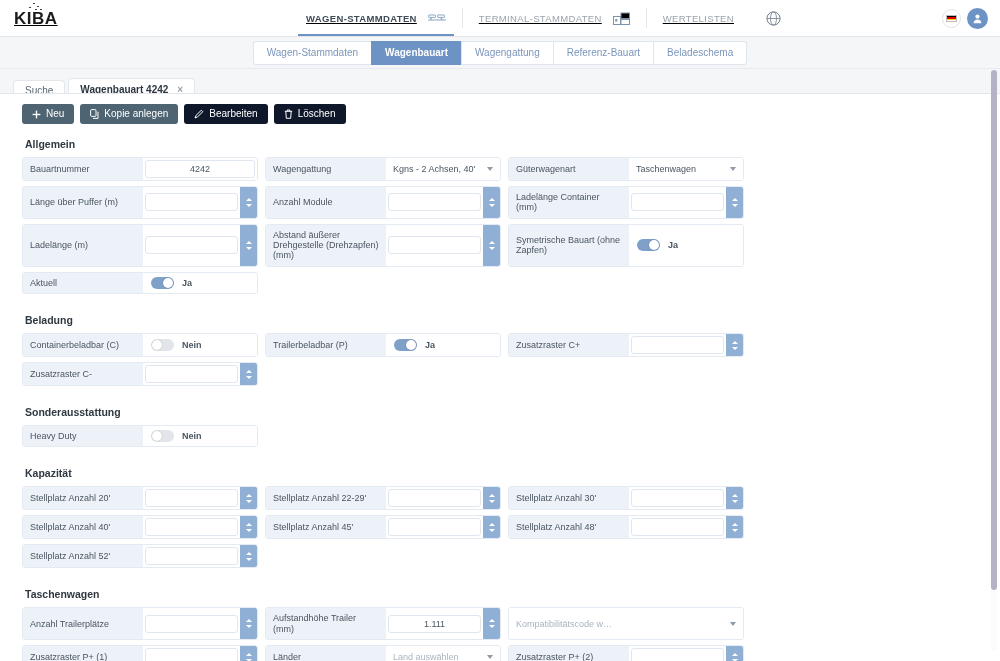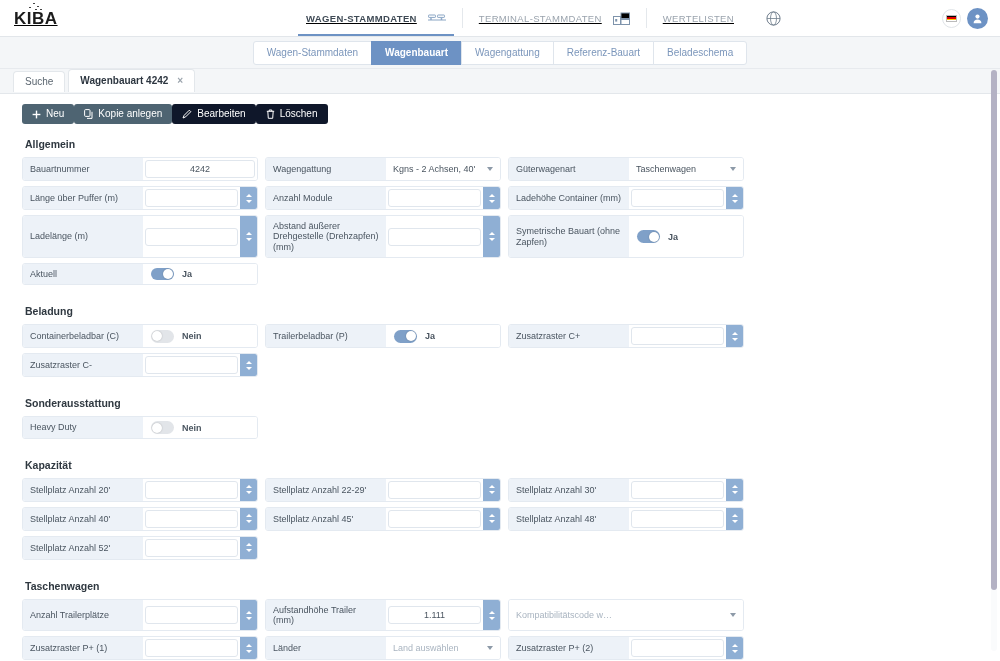--- a/index.html
+++ b/index.html
@@ -81,33 +81,33 @@
   
   .doctabs {
     display: flex; align-items: flex-end; padding-left: 13px; height: 23px;
     background: #f4f6f8;
   }
   .doctab {
     font-size: 10px; color: #5b6670; background: #fff;
     border: 1px solid #e3e7eb; border-bottom: none;
     border-radius: 4px 4px 0 0; padding: 4px 11px 5px;
     display: flex; align-items: flex-end; gap: 9px; cursor: pointer;
-    margin-right: 3px; position: relative; top: 0;
+    margin-right: 3px; position: relative; top: 9px;
   }
   .doctab.active { font-weight: bold; color: #2d3640; padding: 5px 11px 6px; }
   .doctab-close { color: #9aa3ac; font-size: 10px; cursor: pointer; }
 
   
   .panel {
     position: absolute; left: 0; right: 0; top: 93px; bottom: 0;
     background: #fff; border-top: 1px solid #e3e7eb;
     padding: 10px 22px 0 22px;
     overflow: hidden;
   }
-  .toolbar { display: flex; margin-bottom: 14px; }
+  .toolbar { display: flex; gap: 6px; margin-bottom: 14px; }
   .tbtn {
     font-size: 10px; color: #fff; border: none; border-radius: 3px;
     padding: 5px 10px; display: flex; align-items: center; gap: 5px;
     cursor: pointer; line-height: 1;
   }
   .tbtn.dark { background: #4e6472; }
   .tbtn.blue { background: #0f172a; }
 
   .section-title {
     font-size: 10.5px; font-weight: bold; color: #2f3840;
@@ -359,21 +359,21 @@
               <div class="inputbox">
                 <span class="txt"></span>
               </div>
               <div class="spinner">
                 <span class="up"></span>
                 <span class="dn"></span>
               </div>
             </div>
           </div>
           <div class="cell">
-            <div class="lbl">Ladehöhe Container (mm)</div>
+            <div class="lbl">Ladelänge Container (mm)</div>
             <div class="val">
               <div class="inputbox">
                 <span class="txt"></span>
               </div>
               <div class="spinner">
                 <span class="up"></span>
                 <span class="dn"></span>
               </div>
             </div>
           </div>

